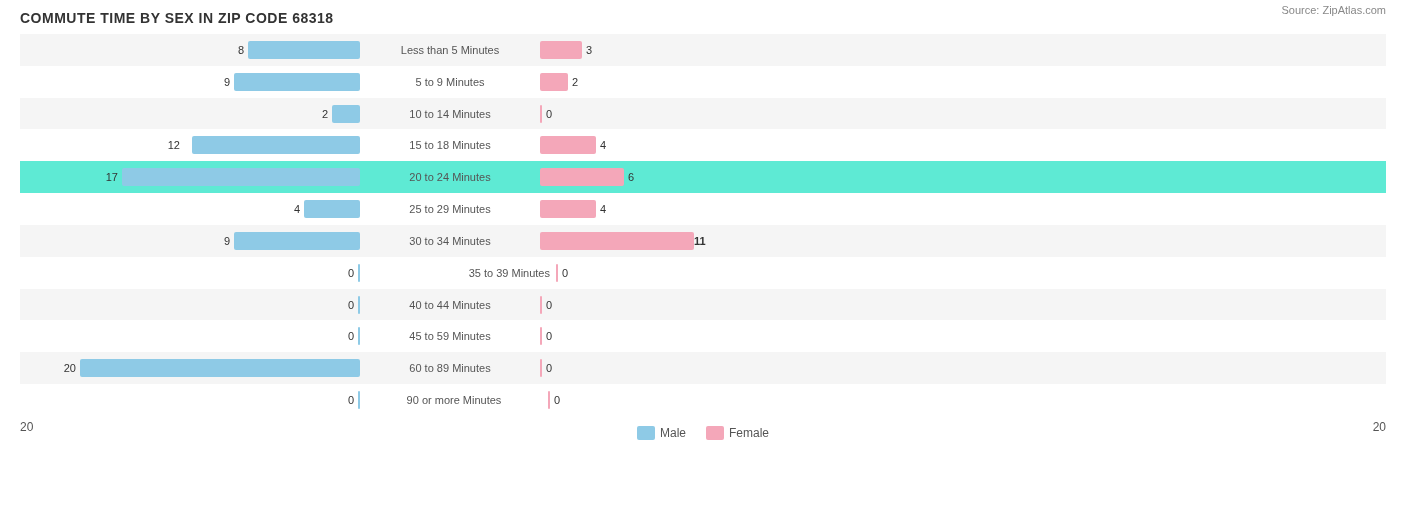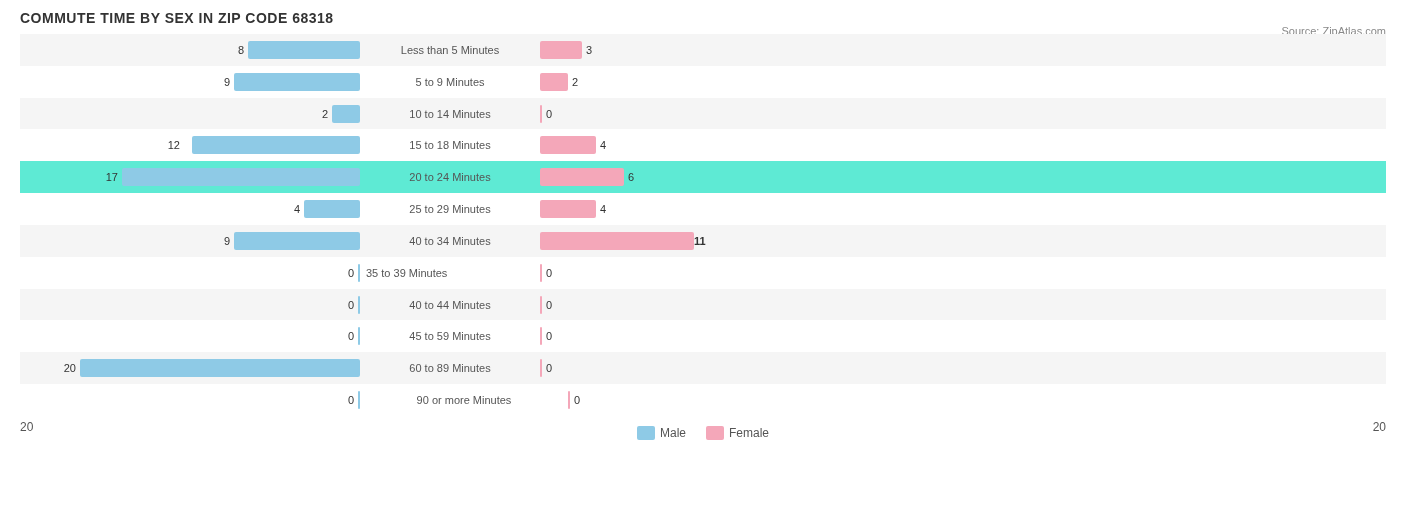--- a/index.html
+++ b/index.html
@@ -19,21 +19,21 @@
     .chart-title {
       font-size: 14px;
       font-weight: bold;
       letter-spacing: 0.5px;
       text-transform: uppercase;
       color: #333;
       margin-bottom: 8px;
     }
     .source-text {
       position: absolute;
-      top: 25px;
+      top: 4px;
       right: 20px;
       font-size: 11px;
       color: #888;
     }
     .chart-area {
       width: 100%;
       height: calc(100% - 60px);
       position: relative;
     }
     .rows-container {
@@ -152,32 +152,32 @@
           <div style="width: 340px; display: flex; align-items: center; justify-content: flex-start;">
             <div style="height: 18px; background: rgb(244, 167, 185); border-radius: 2px; width: 56px;"></div>
             <span style="font-size: 11px; color: rgb(51, 51, 51); margin-left: 4px; white-space: nowrap;">4</span>
           </div>
         </div>
         <div class="bar-row" style="background: rgb(245, 245, 245);">
           <div style="width: 340px; display: flex; align-items: center; justify-content: flex-end;">
             <span style="font-size: 11px; color: rgb(51, 51, 51); margin-right: 4px; white-space: nowrap;">9</span>
             <div style="height: 18px; background: rgb(142, 202, 230); border-radius: 2px; width: 126px;"></div>
           </div>
-          <div style="width: 180px; text-align: center; font-size: 11px; color: rgb(85, 85, 85); flex-shrink: 0; padding: 0px 6px;">40 to 34 Minutes</div>
+          <div style="width: 180px; text-align: center; font-size: 11px; color: rgb(85, 85, 85); flex-shrink: 0; padding: 0px 6px;">30 to 34 Minutes</div>
           <div style="width: 340px; display: flex; align-items: center; justify-content: flex-start;">
             <div style="height: 18px; background: rgb(244, 167, 185); border-radius: 2px; width: 154px;"></div>
             <span style="font-size: 11px; color: rgb(51, 51, 51); white-space: nowrap; font-weight: bold;">11</span>
           </div>
         </div>
         <div class="bar-row" style="background: rgb(255, 255, 255);">
           <div style="width: 340px; display: flex; align-items: center; justify-content: flex-end;">
             <span style="font-size: 11px; color: rgb(51, 51, 51); margin-right: 4px; white-space: nowrap;">0</span>
             <div style="height: 18px; background: rgb(142, 202, 230); border-radius: 2px; width: 0px; min-width: 2px;"></div>
           </div>
-          <div style="width: 180px; text-align: left; font-size: 11px; color: rgb(85, 85, 85); flex-shrink: 0; padding: 0px 6px;">35 to 39 Minutes</div>
+          <div style="width: 196px; text-align: right; font-size: 11px; color: rgb(85, 85, 85); flex-shrink: 0; padding: 0px 6px;">35 to 39 Minutes</div>
           <div style="width: 340px; display: flex; align-items: center; justify-content: flex-start;">
             <div style="height: 18px; background: rgb(244, 167, 185); border-radius: 2px; width: 2px; min-width: 2px;"></div>
             <span style="font-size: 11px; color: rgb(51, 51, 51); margin-left: 4px; white-space: nowrap;">0</span>
           </div>
         </div>
         <div class="bar-row" style="background: rgb(245, 245, 245);">
           <div style="width: 340px; display: flex; align-items: center; justify-content: flex-end;">
             <span style="font-size: 11px; color: rgb(51, 51, 51); margin-right: 4px; white-space: nowrap;">0</span>
             <div style="height: 18px; background: rgb(142, 202, 230); border-radius: 2px; width: 0px; min-width: 2px;"></div>
           </div>
@@ -207,21 +207,21 @@
           <div style="width: 340px; display: flex; align-items: center; justify-content: flex-start;">
             <div style="height: 18px; background: rgb(244, 167, 185); border-radius: 2px; width: 2px; min-width: 2px;"></div>
             <span style="font-size: 11px; color: rgb(51, 51, 51); margin-left: 4px; white-space: nowrap;">0</span>
           </div>
         </div>
         <div class="bar-row" style="background: rgb(255, 255, 255);">
           <div style="width: 340px; display: flex; align-items: center; justify-content: flex-end;">
             <span style="font-size: 11px; color: rgb(51, 51, 51); margin-right: 4px; white-space: nowrap;">0</span>
             <div style="height: 18px; background: rgb(142, 202, 230); border-radius: 2px; width: 0px; min-width: 2px;"></div>
           </div>
-          <div style="width: 208px; text-align: center; font-size: 11px; color: rgb(85, 85, 85); flex-shrink: 0; padding: 0px 6px;">90 or more Minutes</div>
+          <div style="width: 188px; text-align: center; font-size: 11px; color: rgb(85, 85, 85); flex-shrink: 0; padding: 0px 6px;">90 or more Minutes</div>
           <div style="width: 340px; display: flex; align-items: center; justify-content: flex-start;">
             <div style="height: 18px; background: rgb(244, 167, 185); border-radius: 2px; width: 2px; min-width: 2px;"></div>
             <span style="font-size: 11px; color: rgb(51, 51, 51); margin-left: 4px; white-space: nowrap;">0</span>
           </div>
         </div>
       </div>
     <div class="axis-labels">
       <span>20</span>
       <div class="legend">
         <div class="legend-item">

